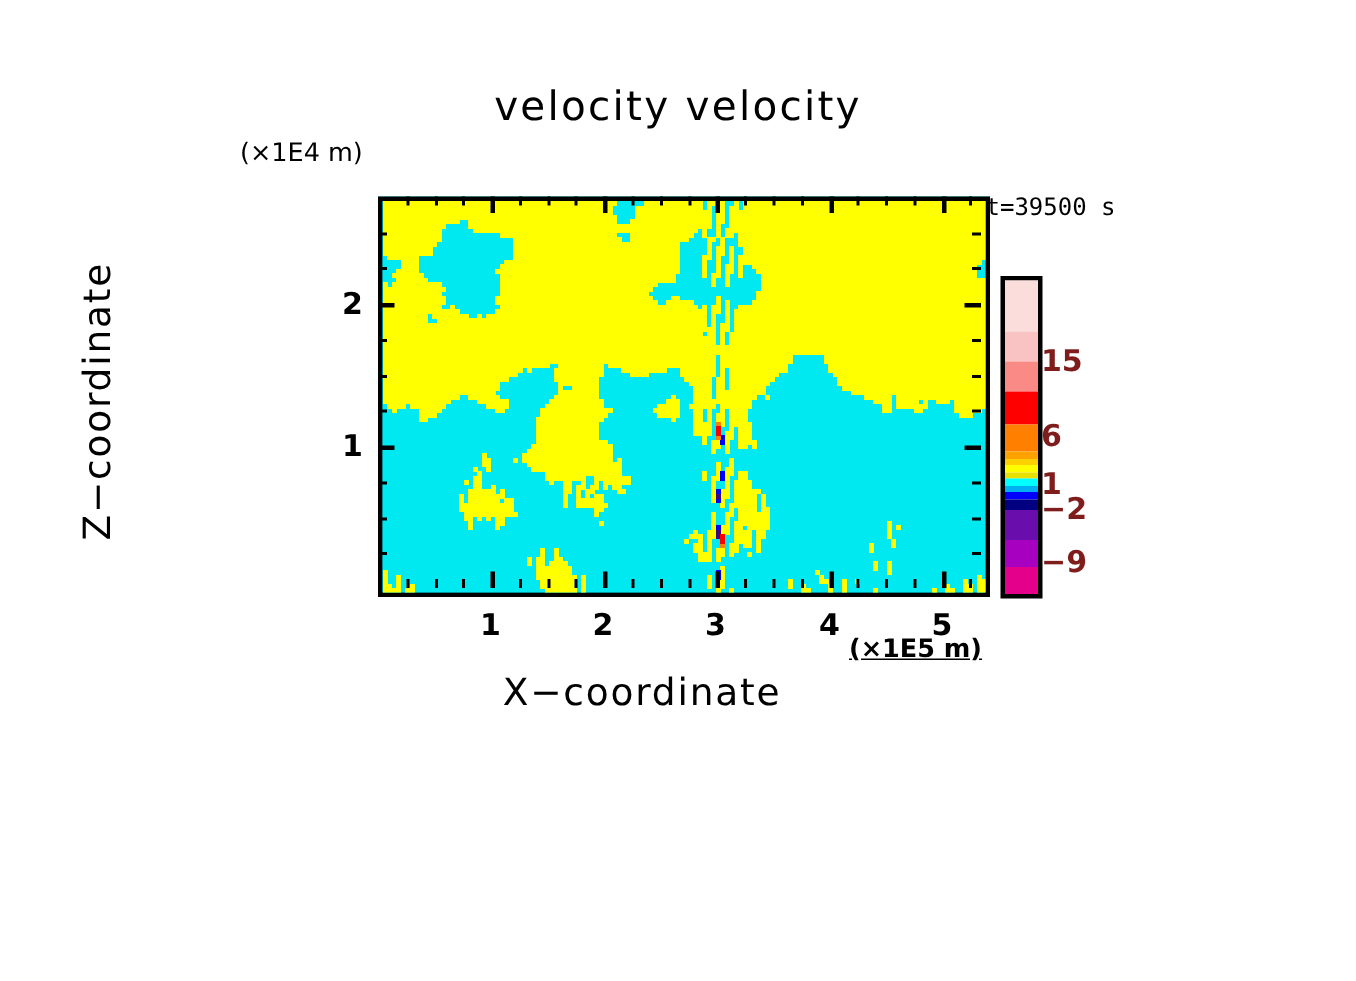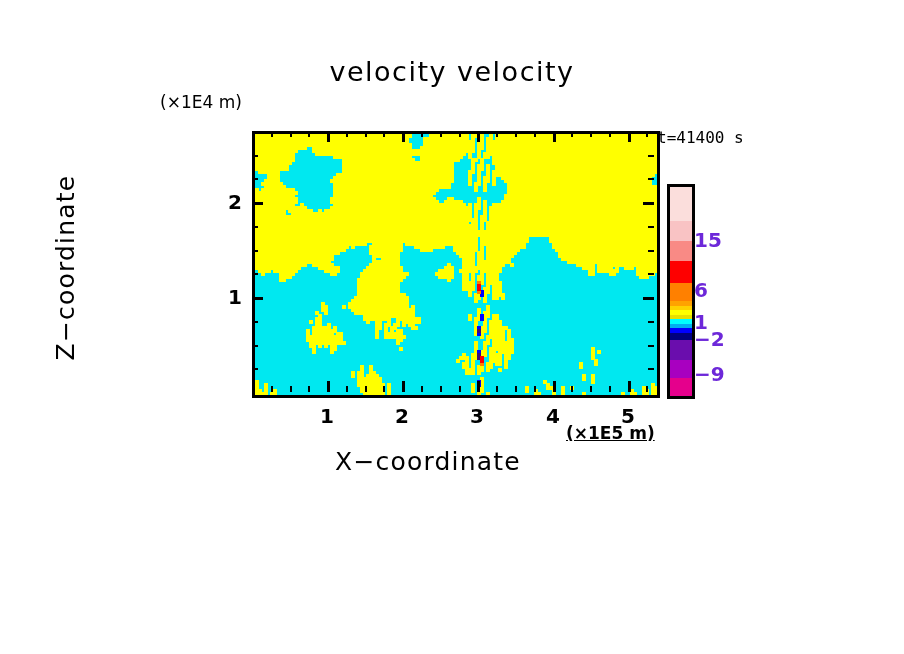--- a/index.html
+++ b/index.html
@@ -42,30 +42,30 @@
 
   .xtl{position:absolute;font-size:20px;font-weight:700;color:#000;
        text-align:center;width:40px;}
   .ytl{position:absolute;font-size:20px;font-weight:700;color:#000;
        text-align:right;width:40px;}
 
   
   #cbar{position:absolute;left:667px;top:184px;width:22px;height:209px;
         border:3px solid #000;box-sizing:content-box;}
   .band{width:100%;}
-  .cbl{position:absolute;font-size:20px;font-weight:700;color:#6d28d9;white-space:pre;}
+  .cbl{position:absolute;font-size:20px;font-weight:700;color:#7f1d1d;white-space:pre;}
 </style>
 </head>
 <body>
 
 <div id="root">
 
   <div class="txt" id="title">velocity velocity</div>
   <div class="txt" id="zunit">(×1E4 m)</div>
-  <div class="txt" id="tstamp">t=41400 s</div>
+  <div class="txt" id="tstamp">t=39500 s</div>
 
   <div id="plot">
     <svg id="field" viewBox="0 0 402 261" preserveAspectRatio="none">
         <rect x="0" y="0" width="402" height="261" fill="#00e8f0"></rect>
         <path d="M0.00,0.00h156.60v3.60h-156.60ZM174.00,0.00h39.60v3.60h-39.60ZM216.00,0.00h6.60v3.60h-6.60ZM225.00,0.00h3.60v3.60h-3.60ZM234.00,0.00h3.60v3.60h-3.60ZM240.00,0.00h162.60v3.60h-162.60ZM0.00,3.00h153.60v3.60h-153.60ZM168.00,3.00h45.60v3.60h-45.60ZM216.00,3.00h3.60v3.60h-3.60ZM225.00,3.00h3.60v3.60h-3.60ZM231.00,3.00h6.60v3.60h-6.60ZM240.00,3.00h162.60v3.60h-162.60ZM0.00,6.00h153.60v3.60h-153.60ZM168.00,6.00h51.60v3.60h-51.60ZM222.00,6.00h6.60v3.60h-6.60ZM231.00,6.00h171.60v3.60h-171.60ZM0.00,9.00h156.60v3.60h-156.60ZM168.00,9.00h51.60v3.60h-51.60ZM222.00,9.00h6.60v3.60h-6.60ZM231.00,9.00h171.60v3.60h-171.60ZM0.00,12.00h51.60v3.60h-51.60ZM57.00,12.00h99.60v3.60h-99.60ZM165.00,12.00h54.60v3.60h-54.60ZM222.00,12.00h6.60v3.60h-6.60ZM231.00,12.00h171.60v3.60h-171.60ZM0.00,15.00h42.60v3.60h-42.60ZM57.00,15.00h162.60v3.60h-162.60ZM222.00,15.00h3.60v3.60h-3.60ZM231.00,15.00h171.60v3.60h-171.60ZM0.00,18.00h39.60v3.60h-39.60ZM60.00,18.00h150.60v3.60h-150.60ZM213.00,18.00h3.60v3.60h-3.60ZM222.00,18.00h3.60v3.60h-3.60ZM228.00,18.00h174.60v3.60h-174.60ZM0.00,21.00h39.60v3.60h-39.60ZM78.00,21.00h78.60v3.60h-78.60ZM165.00,21.00h42.60v3.60h-42.60ZM213.00,21.00h3.60v3.60h-3.60ZM222.00,21.00h3.60v3.60h-3.60ZM228.00,21.00h6.60v3.60h-6.60ZM237.00,21.00h165.60v3.60h-165.60ZM0.00,24.00h39.60v3.60h-39.60ZM87.00,24.00h72.60v3.60h-72.60ZM165.00,24.00h39.60v3.60h-39.60ZM216.00,24.00h6.60v3.60h-6.60ZM225.00,24.00h3.60v3.60h-3.60ZM237.00,24.00h165.60v3.60h-165.60ZM0.00,27.00h36.60v3.60h-36.60ZM87.00,27.00h111.60v3.60h-111.60ZM216.00,27.00h3.60v3.60h-3.60ZM225.00,27.00h3.60v3.60h-3.60ZM237.00,27.00h165.60v3.60h-165.60ZM0.00,30.00h33.60v3.60h-33.60ZM87.00,30.00h111.60v3.60h-111.60ZM216.00,30.00h3.60v3.60h-3.60ZM222.00,30.00h6.60v3.60h-6.60ZM231.00,30.00h3.60v3.60h-3.60ZM240.00,30.00h162.60v3.60h-162.60ZM0.00,33.00h33.60v3.60h-33.60ZM87.00,33.00h111.60v3.60h-111.60ZM216.00,33.00h3.60v3.60h-3.60ZM222.00,33.00h6.60v3.60h-6.60ZM231.00,33.00h3.60v3.60h-3.60ZM240.00,33.00h162.60v3.60h-162.60ZM3.00,36.00h21.60v3.60h-21.60ZM87.00,36.00h111.60v3.60h-111.60ZM213.00,36.00h6.60v3.60h-6.60ZM222.00,36.00h3.60v3.60h-3.60ZM231.00,36.00h3.60v3.60h-3.60ZM237.00,36.00h165.60v3.60h-165.60ZM12.00,39.00h12.60v3.60h-12.60ZM81.00,39.00h117.60v3.60h-117.60ZM213.00,39.00h3.60v3.60h-3.60ZM222.00,39.00h3.60v3.60h-3.60ZM231.00,39.00h3.60v3.60h-3.60ZM237.00,39.00h162.60v3.60h-162.60ZM12.00,42.00h12.60v3.60h-12.60ZM78.00,42.00h120.60v3.60h-120.60ZM213.00,42.00h3.60v3.60h-3.60ZM222.00,42.00h3.60v3.60h-3.60ZM228.00,42.00h6.60v3.60h-6.60ZM237.00,42.00h3.60v3.60h-3.60ZM246.00,42.00h150.60v3.60h-150.60ZM9.00,45.00h15.60v3.60h-15.60ZM75.00,45.00h123.60v3.60h-123.60ZM213.00,45.00h3.60v3.60h-3.60ZM222.00,45.00h3.60v3.60h-3.60ZM228.00,45.00h6.60v3.60h-6.60ZM237.00,45.00h3.60v3.60h-3.60ZM249.00,45.00h147.60v3.60h-147.60ZM6.00,48.00h21.60v3.60h-21.60ZM78.00,48.00h117.60v3.60h-117.60ZM213.00,48.00h3.60v3.60h-3.60ZM219.00,48.00h6.60v3.60h-6.60ZM228.00,48.00h3.60v3.60h-3.60ZM237.00,48.00h3.60v3.60h-3.60ZM252.00,48.00h144.60v3.60h-144.60ZM9.00,51.00h21.60v3.60h-21.60ZM78.00,51.00h117.60v3.60h-117.60ZM219.00,51.00h3.60v3.60h-3.60ZM228.00,51.00h3.60v3.60h-3.60ZM252.00,51.00h150.60v3.60h-150.60ZM0.00,54.00h3.60v3.60h-3.60ZM6.00,54.00h33.60v3.60h-33.60ZM78.00,54.00h105.60v3.60h-105.60ZM219.00,54.00h3.60v3.60h-3.60ZM228.00,54.00h3.60v3.60h-3.60ZM252.00,54.00h150.60v3.60h-150.60ZM0.00,57.00h42.60v3.60h-42.60ZM78.00,57.00h102.60v3.60h-102.60ZM252.00,57.00h150.60v3.60h-150.60ZM0.00,60.00h39.60v3.60h-39.60ZM78.00,60.00h99.60v3.60h-99.60ZM249.00,60.00h153.60v3.60h-153.60ZM0.00,63.00h42.60v3.60h-42.60ZM75.00,63.00h105.60v3.60h-105.60ZM192.00,63.00h6.60v3.60h-6.60ZM222.00,63.00h3.60v3.60h-3.60ZM249.00,63.00h153.60v3.60h-153.60ZM0.00,66.00h42.60v3.60h-42.60ZM75.00,66.00h108.60v3.60h-108.60ZM189.00,66.00h18.60v3.60h-18.60ZM222.00,66.00h3.60v3.60h-3.60ZM228.00,66.00h3.60v3.60h-3.60ZM246.00,66.00h156.60v3.60h-156.60ZM0.00,69.00h39.60v3.60h-39.60ZM45.00,69.00h3.60v3.60h-3.60ZM78.00,69.00h132.60v3.60h-132.60ZM213.00,69.00h3.60v3.60h-3.60ZM219.00,69.00h6.60v3.60h-6.60ZM228.00,69.00h3.60v3.60h-3.60ZM237.00,69.00h165.60v3.60h-165.60ZM0.00,72.00h51.60v3.60h-51.60ZM75.00,72.00h141.60v3.60h-141.60ZM219.00,72.00h6.60v3.60h-6.60ZM228.00,72.00h3.60v3.60h-3.60ZM234.00,72.00h168.60v3.60h-168.60ZM0.00,75.00h30.60v3.60h-30.60ZM33.00,75.00h24.60v3.60h-24.60ZM63.00,75.00h3.60v3.60h-3.60ZM69.00,75.00h147.60v3.60h-147.60ZM219.00,75.00h3.60v3.60h-3.60ZM228.00,75.00h3.60v3.60h-3.60ZM234.00,75.00h168.60v3.60h-168.60ZM0.00,78.00h30.60v3.60h-30.60ZM36.00,78.00h180.60v3.60h-180.60ZM219.00,78.00h3.60v3.60h-3.60ZM228.00,78.00h3.60v3.60h-3.60ZM234.00,78.00h168.60v3.60h-168.60ZM0.00,81.00h216.60v3.60h-216.60ZM219.00,81.00h3.60v3.60h-3.60ZM225.00,81.00h6.60v3.60h-6.60ZM234.00,81.00h168.60v3.60h-168.60ZM0.00,84.00h222.60v3.60h-222.60ZM225.00,84.00h6.60v3.60h-6.60ZM234.00,84.00h168.60v3.60h-168.60ZM0.00,87.00h213.60v3.60h-213.60ZM216.00,87.00h6.60v3.60h-6.60ZM225.00,87.00h3.60v3.60h-3.60ZM231.00,87.00h171.60v3.60h-171.60ZM0.00,90.00h222.60v3.60h-222.60ZM225.00,90.00h3.60v3.60h-3.60ZM231.00,90.00h171.60v3.60h-171.60ZM0.00,93.00h222.60v3.60h-222.60ZM225.00,93.00h3.60v3.60h-3.60ZM231.00,93.00h171.60v3.60h-171.60ZM0.00,96.00h402.60v3.60h-402.60ZM0.00,99.00h402.60v3.60h-402.60ZM0.00,102.00h222.60v3.60h-222.60ZM225.00,102.00h48.60v3.60h-48.60ZM294.00,102.00h108.60v3.60h-108.60ZM0.00,105.00h222.60v3.60h-222.60ZM225.00,105.00h48.60v3.60h-48.60ZM294.00,105.00h108.60v3.60h-108.60ZM0.00,108.00h111.60v3.60h-111.60ZM117.00,108.00h30.60v3.60h-30.60ZM150.00,108.00h72.60v3.60h-72.60ZM225.00,108.00h45.60v3.60h-45.60ZM297.00,108.00h105.60v3.60h-105.60ZM0.00,111.00h93.60v3.60h-93.60ZM96.00,111.00h3.60v3.60h-3.60ZM114.00,111.00h33.60v3.60h-33.60ZM159.00,111.00h30.60v3.60h-30.60ZM198.00,111.00h24.60v3.60h-24.60ZM225.00,111.00h3.60v3.60h-3.60ZM231.00,111.00h39.60v3.60h-39.60ZM297.00,111.00h105.60v3.60h-105.60ZM0.00,114.00h90.60v3.60h-90.60ZM114.00,114.00h33.60v3.60h-33.60ZM165.00,114.00h12.60v3.60h-12.60ZM198.00,114.00h24.60v3.60h-24.60ZM225.00,114.00h3.60v3.60h-3.60ZM231.00,114.00h33.60v3.60h-33.60ZM300.00,114.00h102.60v3.60h-102.60ZM0.00,117.00h84.60v3.60h-84.60ZM114.00,117.00h30.60v3.60h-30.60ZM201.00,117.00h18.60v3.60h-18.60ZM222.00,117.00h6.60v3.60h-6.60ZM231.00,117.00h30.60v3.60h-30.60ZM303.00,117.00h99.60v3.60h-99.60ZM0.00,120.00h78.60v3.60h-78.60ZM117.00,120.00h27.60v3.60h-27.60ZM204.00,120.00h15.60v3.60h-15.60ZM222.00,120.00h6.60v3.60h-6.60ZM231.00,120.00h27.60v3.60h-27.60ZM303.00,120.00h99.60v3.60h-99.60ZM0.00,123.00h78.60v3.60h-78.60ZM117.00,123.00h3.60v3.60h-3.60ZM126.00,123.00h18.60v3.60h-18.60ZM207.00,123.00h12.60v3.60h-12.60ZM222.00,123.00h6.60v3.60h-6.60ZM231.00,123.00h24.60v3.60h-24.60ZM306.00,123.00h96.60v3.60h-96.60ZM0.00,126.00h75.60v3.60h-75.60ZM117.00,126.00h27.60v3.60h-27.60ZM207.00,126.00h12.60v3.60h-12.60ZM222.00,126.00h33.60v3.60h-33.60ZM312.00,126.00h90.60v3.60h-90.60ZM0.00,129.00h51.60v3.60h-51.60ZM57.00,129.00h21.60v3.60h-21.60ZM114.00,129.00h30.60v3.60h-30.60ZM192.00,129.00h3.60v3.60h-3.60ZM207.00,129.00h12.60v3.60h-12.60ZM222.00,129.00h27.60v3.60h-27.60ZM255.00,129.00h3.60v3.60h-3.60ZM321.00,129.00h18.60v3.60h-18.60ZM342.00,129.00h60.60v3.60h-60.60ZM0.00,132.00h45.60v3.60h-45.60ZM63.00,132.00h21.60v3.60h-21.60ZM111.00,132.00h36.60v3.60h-36.60ZM189.00,132.00h9.60v3.60h-9.60ZM207.00,132.00h39.60v3.60h-39.60ZM327.00,132.00h12.60v3.60h-12.60ZM342.00,132.00h15.60v3.60h-15.60ZM360.00,132.00h3.60v3.60h-3.60ZM369.00,132.00h9.60v3.60h-9.60ZM381.00,132.00h21.60v3.60h-21.60ZM3.00,135.00h12.60v3.60h-12.60ZM18.00,135.00h24.60v3.60h-24.60ZM69.00,135.00h15.60v3.60h-15.60ZM108.00,135.00h39.60v3.60h-39.60ZM183.00,135.00h15.60v3.60h-15.60ZM204.00,135.00h18.60v3.60h-18.60ZM225.00,135.00h21.60v3.60h-21.60ZM333.00,135.00h6.60v3.60h-6.60ZM342.00,135.00h21.60v3.60h-21.60ZM381.00,135.00h21.60v3.60h-21.60ZM6.00,138.00h3.60v3.60h-3.60ZM24.00,138.00h15.60v3.60h-15.60ZM75.00,138.00h6.60v3.60h-6.60ZM105.00,138.00h48.60v3.60h-48.60ZM180.00,138.00h18.60v3.60h-18.60ZM207.00,138.00h6.60v3.60h-6.60ZM216.00,138.00h3.60v3.60h-3.60ZM225.00,138.00h3.60v3.60h-3.60ZM231.00,138.00h12.60v3.60h-12.60ZM333.00,138.00h6.60v3.60h-6.60ZM354.00,138.00h6.60v3.60h-6.60ZM381.00,138.00h18.60v3.60h-18.60ZM24.00,141.00h12.60v3.60h-12.60ZM105.00,141.00h45.60v3.60h-45.60ZM183.00,141.00h15.60v3.60h-15.60ZM207.00,141.00h6.60v3.60h-6.60ZM216.00,141.00h3.60v3.60h-3.60ZM222.00,141.00h6.60v3.60h-6.60ZM231.00,141.00h12.60v3.60h-12.60ZM384.00,141.00h9.60v3.60h-9.60ZM24.00,144.00h6.60v3.60h-6.60ZM102.00,144.00h45.60v3.60h-45.60ZM192.00,144.00h3.60v3.60h-3.60ZM207.00,144.00h6.60v3.60h-6.60ZM216.00,144.00h3.60v3.60h-3.60ZM222.00,144.00h6.60v3.60h-6.60ZM231.00,144.00h12.60v3.60h-12.60ZM102.00,147.00h42.60v3.60h-42.60ZM207.00,147.00h12.60v3.60h-12.60ZM225.00,147.00h3.60v3.60h-3.60ZM231.00,147.00h15.60v3.60h-15.60ZM102.00,150.00h42.60v3.60h-42.60ZM207.00,150.00h12.60v3.60h-12.60ZM231.00,150.00h3.60v3.60h-3.60ZM237.00,150.00h9.60v3.60h-9.60ZM102.00,153.00h42.60v3.60h-42.60ZM207.00,153.00h12.60v3.60h-12.60ZM228.00,153.00h6.60v3.60h-6.60ZM237.00,153.00h9.60v3.60h-9.60ZM102.00,156.00h42.60v3.60h-42.60ZM213.00,156.00h3.60v3.60h-3.60ZM228.00,156.00h6.60v3.60h-6.60ZM237.00,156.00h9.60v3.60h-9.60ZM102.00,159.00h48.60v3.60h-48.60ZM213.00,159.00h3.60v3.60h-3.60ZM219.00,159.00h6.60v3.60h-6.60ZM228.00,159.00h3.60v3.60h-3.60ZM237.00,159.00h12.60v3.60h-12.60ZM99.00,162.00h54.60v3.60h-54.60ZM219.00,162.00h6.60v3.60h-6.60ZM228.00,162.00h3.60v3.60h-3.60ZM237.00,162.00h6.60v3.60h-6.60ZM246.00,162.00h3.60v3.60h-3.60ZM96.00,165.00h57.60v3.60h-57.60ZM219.00,165.00h3.60v3.60h-3.60ZM228.00,165.00h3.60v3.60h-3.60ZM66.00,168.00h3.60v3.60h-3.60ZM93.00,168.00h60.60v3.60h-60.60ZM66.00,171.00h6.60v3.60h-6.60ZM87.00,171.00h3.60v3.60h-3.60ZM93.00,171.00h60.60v3.60h-60.60ZM156.00,171.00h3.60v3.60h-3.60ZM231.00,171.00h3.60v3.60h-3.60ZM66.00,174.00h6.60v3.60h-6.60ZM96.00,174.00h63.60v3.60h-63.60ZM222.00,174.00h3.60v3.60h-3.60ZM231.00,174.00h3.60v3.60h-3.60ZM60.00,177.00h3.60v3.60h-3.60ZM69.00,177.00h3.60v3.60h-3.60ZM99.00,177.00h60.60v3.60h-60.60ZM222.00,177.00h3.60v3.60h-3.60ZM228.00,177.00h6.60v3.60h-6.60ZM63.00,180.00h3.60v3.60h-3.60ZM108.00,180.00h51.60v3.60h-51.60ZM213.00,180.00h3.60v3.60h-3.60ZM222.00,180.00h3.60v3.60h-3.60ZM228.00,180.00h6.60v3.60h-6.60ZM237.00,180.00h6.60v3.60h-6.60ZM60.00,183.00h6.60v3.60h-6.60ZM108.00,183.00h27.60v3.60h-27.60ZM141.00,183.00h24.60v3.60h-24.60ZM213.00,183.00h3.60v3.60h-3.60ZM219.00,183.00h6.60v3.60h-6.60ZM228.00,183.00h3.60v3.60h-3.60ZM237.00,183.00h6.60v3.60h-6.60ZM54.00,186.00h3.60v3.60h-3.60ZM60.00,186.00h6.60v3.60h-6.60ZM111.00,186.00h3.60v3.60h-3.60ZM120.00,186.00h6.60v3.60h-6.60ZM132.00,186.00h3.60v3.60h-3.60ZM141.00,186.00h3.60v3.60h-3.60ZM147.00,186.00h18.60v3.60h-18.60ZM219.00,186.00h3.60v3.60h-3.60ZM228.00,186.00h3.60v3.60h-3.60ZM234.00,186.00h12.60v3.60h-12.60ZM60.00,189.00h6.60v3.60h-6.60ZM72.00,189.00h3.60v3.60h-3.60ZM120.00,189.00h6.60v3.60h-6.60ZM129.00,189.00h6.60v3.60h-6.60ZM138.00,189.00h6.60v3.60h-6.60ZM147.00,189.00h3.60v3.60h-3.60ZM153.00,189.00h6.60v3.60h-6.60ZM219.00,189.00h3.60v3.60h-3.60ZM228.00,189.00h3.60v3.60h-3.60ZM234.00,189.00h12.60v3.60h-12.60ZM57.00,192.00h18.60v3.60h-18.60ZM78.00,192.00h3.60v3.60h-3.60ZM120.00,192.00h6.60v3.60h-6.60ZM129.00,192.00h3.60v3.60h-3.60ZM135.00,192.00h6.60v3.60h-6.60ZM156.00,192.00h6.60v3.60h-6.60ZM219.00,192.00h3.60v3.60h-3.60ZM225.00,192.00h6.60v3.60h-6.60ZM234.00,192.00h18.60v3.60h-18.60ZM51.00,195.00h3.60v3.60h-3.60ZM57.00,195.00h24.60v3.60h-24.60ZM120.00,195.00h3.60v3.60h-3.60ZM129.00,195.00h3.60v3.60h-3.60ZM135.00,195.00h3.60v3.60h-3.60ZM141.00,195.00h6.60v3.60h-6.60ZM219.00,195.00h3.60v3.60h-3.60ZM225.00,195.00h6.60v3.60h-6.60ZM234.00,195.00h15.60v3.60h-15.60ZM252.00,195.00h3.60v3.60h-3.60ZM51.00,198.00h3.60v3.60h-3.60ZM57.00,198.00h21.60v3.60h-21.60ZM81.00,198.00h6.60v3.60h-6.60ZM120.00,198.00h3.60v3.60h-3.60ZM129.00,198.00h18.60v3.60h-18.60ZM219.00,198.00h3.60v3.60h-3.60ZM225.00,198.00h3.60v3.60h-3.60ZM234.00,198.00h15.60v3.60h-15.60ZM252.00,198.00h3.60v3.60h-3.60ZM51.00,201.00h36.60v3.60h-36.60ZM120.00,201.00h3.60v3.60h-3.60ZM129.00,201.00h21.60v3.60h-21.60ZM225.00,201.00h3.60v3.60h-3.60ZM231.00,201.00h18.60v3.60h-18.60ZM252.00,201.00h3.60v3.60h-3.60ZM51.00,204.00h36.60v3.60h-36.60ZM141.00,204.00h6.60v3.60h-6.60ZM231.00,204.00h3.60v3.60h-3.60ZM237.00,204.00h12.60v3.60h-12.60ZM252.00,204.00h6.60v3.60h-6.60ZM54.00,207.00h36.60v3.60h-36.60ZM141.00,207.00h3.60v3.60h-3.60ZM219.00,207.00h3.60v3.60h-3.60ZM228.00,207.00h6.60v3.60h-6.60ZM237.00,207.00h21.60v3.60h-21.60ZM54.00,210.00h6.60v3.60h-6.60ZM63.00,210.00h3.60v3.60h-3.60ZM69.00,210.00h3.60v3.60h-3.60ZM75.00,210.00h6.60v3.60h-6.60ZM219.00,210.00h3.60v3.60h-3.60ZM228.00,210.00h3.60v3.60h-3.60ZM237.00,210.00h21.60v3.60h-21.60ZM57.00,213.00h3.60v3.60h-3.60ZM75.00,213.00h6.60v3.60h-6.60ZM144.00,213.00h3.60v3.60h-3.60ZM219.00,213.00h3.60v3.60h-3.60ZM228.00,213.00h3.60v3.60h-3.60ZM234.00,213.00h24.60v3.60h-24.60ZM336.00,213.00h3.60v3.60h-3.60ZM57.00,216.00h3.60v3.60h-3.60ZM75.00,216.00h3.60v3.60h-3.60ZM219.00,216.00h3.60v3.60h-3.60ZM225.00,216.00h6.60v3.60h-6.60ZM234.00,216.00h6.60v3.60h-6.60ZM243.00,216.00h15.60v3.60h-15.60ZM336.00,216.00h3.60v3.60h-3.60ZM342.00,216.00h3.60v3.60h-3.60ZM207.00,219.00h3.60v3.60h-3.60ZM216.00,219.00h6.60v3.60h-6.60ZM225.00,219.00h6.60v3.60h-6.60ZM234.00,219.00h12.60v3.60h-12.60ZM249.00,219.00h6.60v3.60h-6.60ZM336.00,219.00h3.60v3.60h-3.60ZM204.00,222.00h9.60v3.60h-9.60ZM216.00,222.00h6.60v3.60h-6.60ZM234.00,222.00h12.60v3.60h-12.60ZM249.00,222.00h6.60v3.60h-6.60ZM336.00,222.00h3.60v3.60h-3.60ZM201.00,225.00h3.60v3.60h-3.60ZM210.00,225.00h3.60v3.60h-3.60ZM216.00,225.00h3.60v3.60h-3.60ZM234.00,225.00h12.60v3.60h-12.60ZM249.00,225.00h3.60v3.60h-3.60ZM339.00,225.00h3.60v3.60h-3.60ZM207.00,228.00h6.60v3.60h-6.60ZM216.00,228.00h3.60v3.60h-3.60ZM231.00,228.00h6.60v3.60h-6.60ZM240.00,228.00h6.60v3.60h-6.60ZM249.00,228.00h3.60v3.60h-3.60ZM324.00,228.00h3.60v3.60h-3.60ZM339.00,228.00h3.60v3.60h-3.60ZM105.00,231.00h3.60v3.60h-3.60ZM114.00,231.00h3.60v3.60h-3.60ZM207.00,231.00h6.60v3.60h-6.60ZM216.00,231.00h3.60v3.60h-3.60ZM222.00,231.00h6.60v3.60h-6.60ZM231.00,231.00h6.60v3.60h-6.60ZM249.00,231.00h3.60v3.60h-3.60ZM324.00,231.00h3.60v3.60h-3.60ZM105.00,234.00h3.60v3.60h-3.60ZM114.00,234.00h3.60v3.60h-3.60ZM210.00,234.00h9.60v3.60h-9.60ZM222.00,234.00h6.60v3.60h-6.60ZM231.00,234.00h3.60v3.60h-3.60ZM243.00,234.00h3.60v3.60h-3.60ZM96.00,237.00h3.60v3.60h-3.60ZM102.00,237.00h6.60v3.60h-6.60ZM114.00,237.00h6.60v3.60h-6.60ZM210.00,237.00h9.60v3.60h-9.60ZM222.00,237.00h3.60v3.60h-3.60ZM96.00,240.00h3.60v3.60h-3.60ZM102.00,240.00h6.60v3.60h-6.60ZM111.00,240.00h12.60v3.60h-12.60ZM327.00,240.00h3.60v3.60h-3.60ZM336.00,240.00h3.60v3.60h-3.60ZM102.00,243.00h24.60v3.60h-24.60ZM225.00,243.00h3.60v3.60h-3.60ZM327.00,243.00h3.60v3.60h-3.60ZM336.00,243.00h3.60v3.60h-3.60ZM0.00,246.00h3.60v3.60h-3.60ZM102.00,246.00h24.60v3.60h-24.60ZM225.00,246.00h3.60v3.60h-3.60ZM288.00,246.00h3.60v3.60h-3.60ZM336.00,246.00h3.60v3.60h-3.60ZM0.00,249.00h3.60v3.60h-3.60ZM9.00,249.00h3.60v3.60h-3.60ZM102.00,249.00h27.60v3.60h-27.60ZM132.00,249.00h3.60v3.60h-3.60ZM216.00,249.00h3.60v3.60h-3.60ZM225.00,249.00h3.60v3.60h-3.60ZM291.00,249.00h3.60v3.60h-3.60ZM396.00,249.00h3.60v3.60h-3.60ZM0.00,252.00h3.60v3.60h-3.60ZM9.00,252.00h3.60v3.60h-3.60ZM105.00,252.00h24.60v3.60h-24.60ZM132.00,252.00h3.60v3.60h-3.60ZM216.00,252.00h3.60v3.60h-3.60ZM225.00,252.00h3.60v3.60h-3.60ZM270.00,252.00h3.60v3.60h-3.60ZM291.00,252.00h6.60v3.60h-6.60ZM306.00,252.00h3.60v3.60h-3.60ZM315.00,252.00h3.60v3.60h-3.60ZM387.00,252.00h3.60v3.60h-3.60ZM396.00,252.00h6.60v3.60h-6.60ZM0.00,255.00h6.60v3.60h-6.60ZM9.00,255.00h3.60v3.60h-3.60ZM18.00,255.00h3.60v3.60h-3.60ZM105.00,255.00h24.60v3.60h-24.60ZM132.00,255.00h3.60v3.60h-3.60ZM216.00,255.00h3.60v3.60h-3.60ZM225.00,255.00h3.60v3.60h-3.60ZM270.00,255.00h3.60v3.60h-3.60ZM279.00,255.00h3.60v3.60h-3.60ZM297.00,255.00h3.60v3.60h-3.60ZM306.00,255.00h3.60v3.60h-3.60ZM375.00,255.00h3.60v3.60h-3.60ZM387.00,255.00h6.60v3.60h-6.60ZM396.00,255.00h6.60v3.60h-6.60ZM0.00,258.00h12.60v3.60h-12.60ZM15.00,258.00h6.60v3.60h-6.60ZM108.00,258.00h21.60v3.60h-21.60ZM132.00,258.00h3.60v3.60h-3.60ZM222.00,258.00h3.60v3.60h-3.60ZM231.00,258.00h3.60v3.60h-3.60ZM279.00,258.00h6.60v3.60h-6.60ZM297.00,258.00h3.60v3.60h-3.60ZM306.00,258.00h3.60v3.60h-3.60ZM327.00,258.00h3.60v3.60h-3.60ZM366.00,258.00h3.60v3.60h-3.60ZM375.00,258.00h6.60v3.60h-6.60ZM387.00,258.00h6.60v3.60h-6.60ZM396.00,258.00h6.60v3.60h-6.60Z" fill="#ffff00" shape-rendering="crispEdges"></path>
         <path d="M225.00,156.00h3.60v3.60h-3.60ZM225.00,159.00h3.60v3.60h-3.60ZM225.00,180.00h3.60v3.60h-3.60ZM225.00,183.00h3.60v3.60h-3.60ZM222.00,192.00h3.60v3.60h-3.60ZM222.00,198.00h3.60v3.60h-3.60ZM222.00,216.00h3.60v3.60h-3.60ZM222.00,246.00h3.60v3.60h-3.60ZM222.00,249.00h3.60v3.60h-3.60Z" fill="#0000ff" shape-rendering="crispEdges"></path>
         <path d="M222.00,195.00h3.60v3.60h-3.60ZM222.00,219.00h3.60v3.60h-3.60ZM222.00,222.00h3.60v3.60h-3.60Z" fill="#3a0a7a" shape-rendering="crispEdges"></path>
         <path d="M222.00,147.00h3.60v3.60h-3.60ZM222.00,156.00h3.60v3.60h-3.60ZM225.00,228.00h3.60v3.60h-3.60Z" fill="#ff8000" shape-rendering="crispEdges"></path>
         <path d="M222.00,150.00h3.60v3.60h-3.60ZM222.00,153.00h3.60v3.60h-3.60ZM225.00,222.00h3.60v3.60h-3.60ZM225.00,225.00h3.60v3.60h-3.60Z" fill="#fe0000" shape-rendering="crispEdges"></path>
       </svg>

